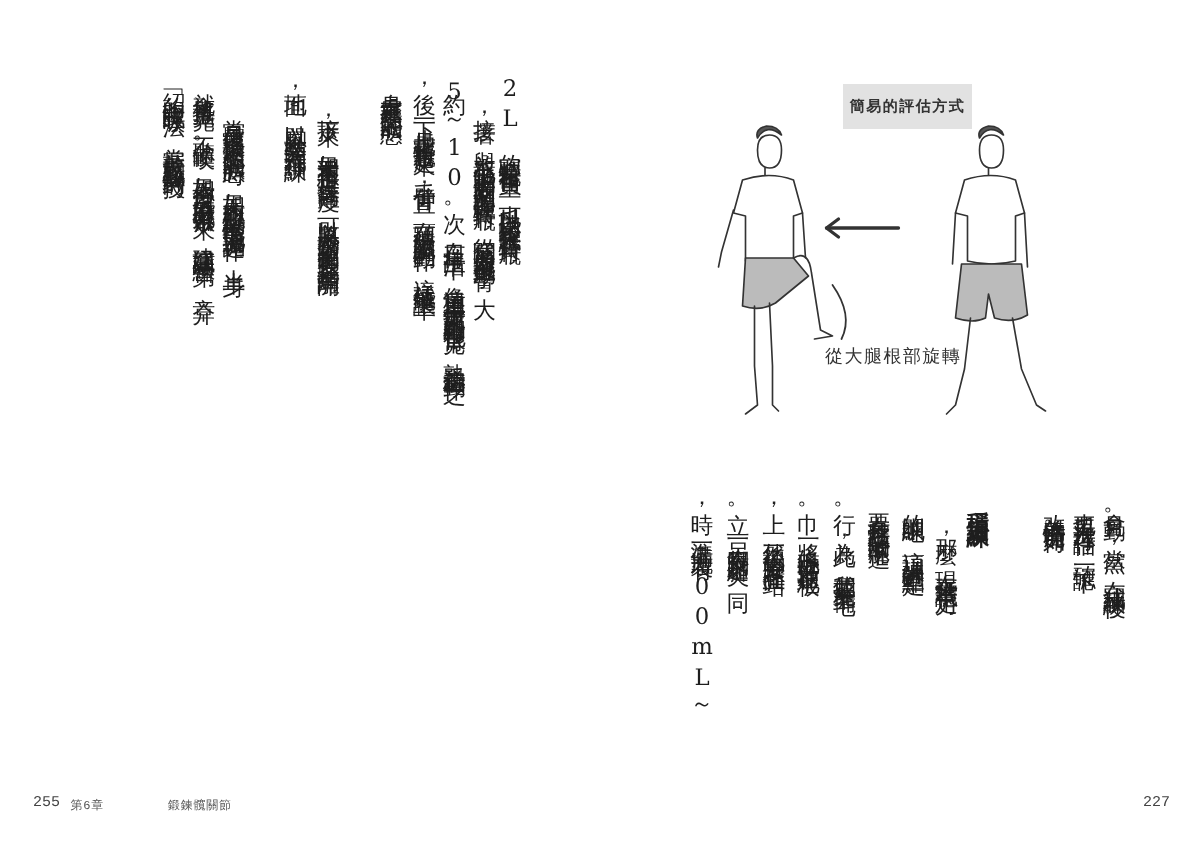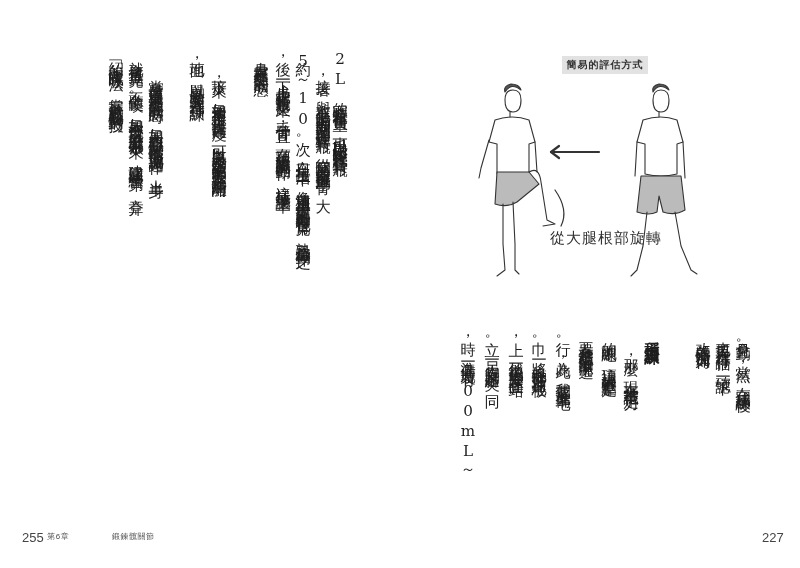--- a/index.html
+++ b/index.html
@@ -4,27 +4,27 @@
 <style>
   html, body { margin:0; padding:0; }
   body { width:800px; height:568px; background:#ffffff; position:relative; overflow:hidden;
          font-family:"DejaVu Serif", serif; color:#1e1e1e; }
   .page { position:absolute; top:0; height:568px; }
   .page-left { left:0; width:400px; }
   .page-right { left:400px; width:400px; }
   .col { position:absolute; writing-mode:vertical-rl; text-orientation:upright;
          font-size:15.2px; line-height:17px; letter-spacing:2.1px; white-space:nowrap; }
   .heading { font-family:"DejaVu Sans", sans-serif; font-weight:bold; font-size:15px; letter-spacing:2px; }
-  .folio { position:absolute; font-size:13px; color:#444; font-family:Liberation Sans, sans-serif; }
+  .folio { position:absolute; font-size:10px; color:#444; font-family:Liberation Mono, monospace; }
   .running { position:absolute; font-size:8px; color:#555; font-family:Liberation Mono, monospace; letter-spacing:0.5px; }
-  .fig-label { position:absolute; left:162px; top:56px; width:86px; height:18px; background:#e2e2e2;
+  .fig-label { position:absolute; left:162px; top:56px; width:86px; height:30px; background:#e2e2e2;
                font-family:"DejaVu Sans", sans-serif; font-size:10px; font-weight:bold; color:#333;
                display:flex; align-items:center; justify-content:center; letter-spacing:1px; }
   .fig-caption { position:absolute; left:150px; top:229px; font-family:Liberation Sans, sans-serif;
-                 font-size:15px; color:#333; letter-spacing:1px; }
+                 font-size:12px; color:#333; letter-spacing:1px; }
   .illus { position:absolute; left:75px; top:80px; }
 </style>
 </head>
 <body>
 
 <div class="page page-left">
   <div class="col" style="left:331px; top:50px;">2L的寶特瓶當作負重，也可以使用啞鈴來代替寶特瓶。</div>
   <div class="col" style="left:314px; top:50px;">　接著，與放在毛巾上的那隻腳同側的手握住寶特瓶，從肩關節處前後擺動手臂，大</div>
   <div class="col" style="left:294px; top:50px;">約5～10次。在日常生活中，像這種用單手提東西的動作也很常見。熟悉這個動作之</div>
   <div class="col" style="left:274px; top:50px;">後，下一步是把寶特瓶舉起來，手臂伸直，在頭頂做出繞圈的動作。這樣就能讓上半</div>

